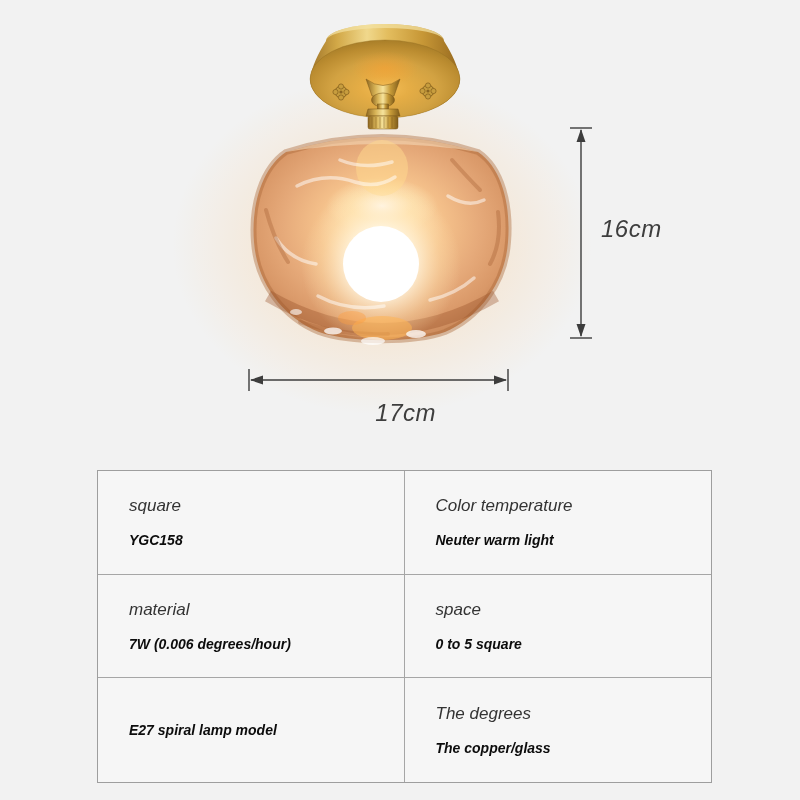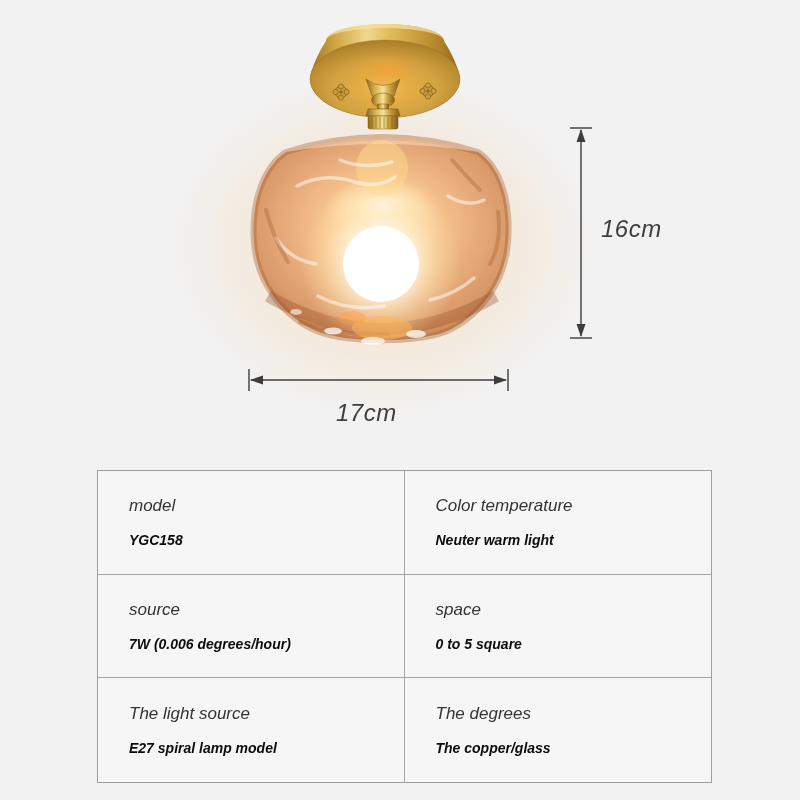--- a/index.html
+++ b/index.html
@@ -9,21 +9,21 @@
     font-family:"Liberation Sans",sans-serif;
     font-style:italic;
   }
   .hero{position:absolute;left:0;top:0;width:800px;height:460px;}
   .lamp-svg{position:absolute;left:0;top:0;display:block;}
   .dim-label{
     position:absolute;color:#3e3e3e;font-size:24px;line-height:1.1;
     letter-spacing:0.5px;
   }
   .dim-height{left:601px;top:216px;}
-  .dim-width{left:336px;top:400px;width:100px;text-align:left;}
+  .dim-width{left:336px;top:400px;width:100px;text-align:right;}
   .spec-table{
     position:absolute;left:97px;top:470px;width:615px;height:313px;
     box-sizing:border-box;border:1px solid #9e9e9e;background:#f6f6f6;
     display:grid;grid-template-columns:1fr 1fr;grid-template-rows:1fr 1fr 1fr;
   }
   .cell{
     box-sizing:border-box;display:flex;flex-direction:column;
     justify-content:center;gap:16px;padding-left:31px;
     border-right:1px solid #a6a6a6;border-bottom:1px solid #a6a6a6;
   }
@@ -187,37 +187,36 @@
         <polygon points="507,380 494,375.5 494,384.5" stroke="none"></polygon>
       </g>
     </svg>
 
     <div class="dim-label dim-height">16cm</div>
     <div class="dim-label dim-width">17cm</div>
   </div>
 
   <div class="spec-table">
     <div class="cell col-left">
-      <div class="spec-label">model</div>
+      <div class="spec-label">square</div>
       <div class="spec-value">YGC158</div>
     </div>
     <div class="cell col-right">
       <div class="spec-label">Color temperature</div>
       <div class="spec-value">Neuter warm light</div>
     </div>
     <div class="cell col-left">
-      <div class="spec-label">source</div>
+      <div class="spec-label">material</div>
       <div class="spec-value">7W (0.006 degrees/hour)</div>
     </div>
     <div class="cell col-right">
       <div class="spec-label">space</div>
       <div class="spec-value">0 to 5 square</div>
     </div>
     <div class="cell col-left row-last">
-      <div class="spec-label">The light source</div>
       <div class="spec-value">E27 spiral lamp model</div>
     </div>
     <div class="cell col-right row-last">
       <div class="spec-label">The degrees</div>
       <div class="spec-value">The copper/glass</div>
     </div>
   </div>
 
 </div>
 

